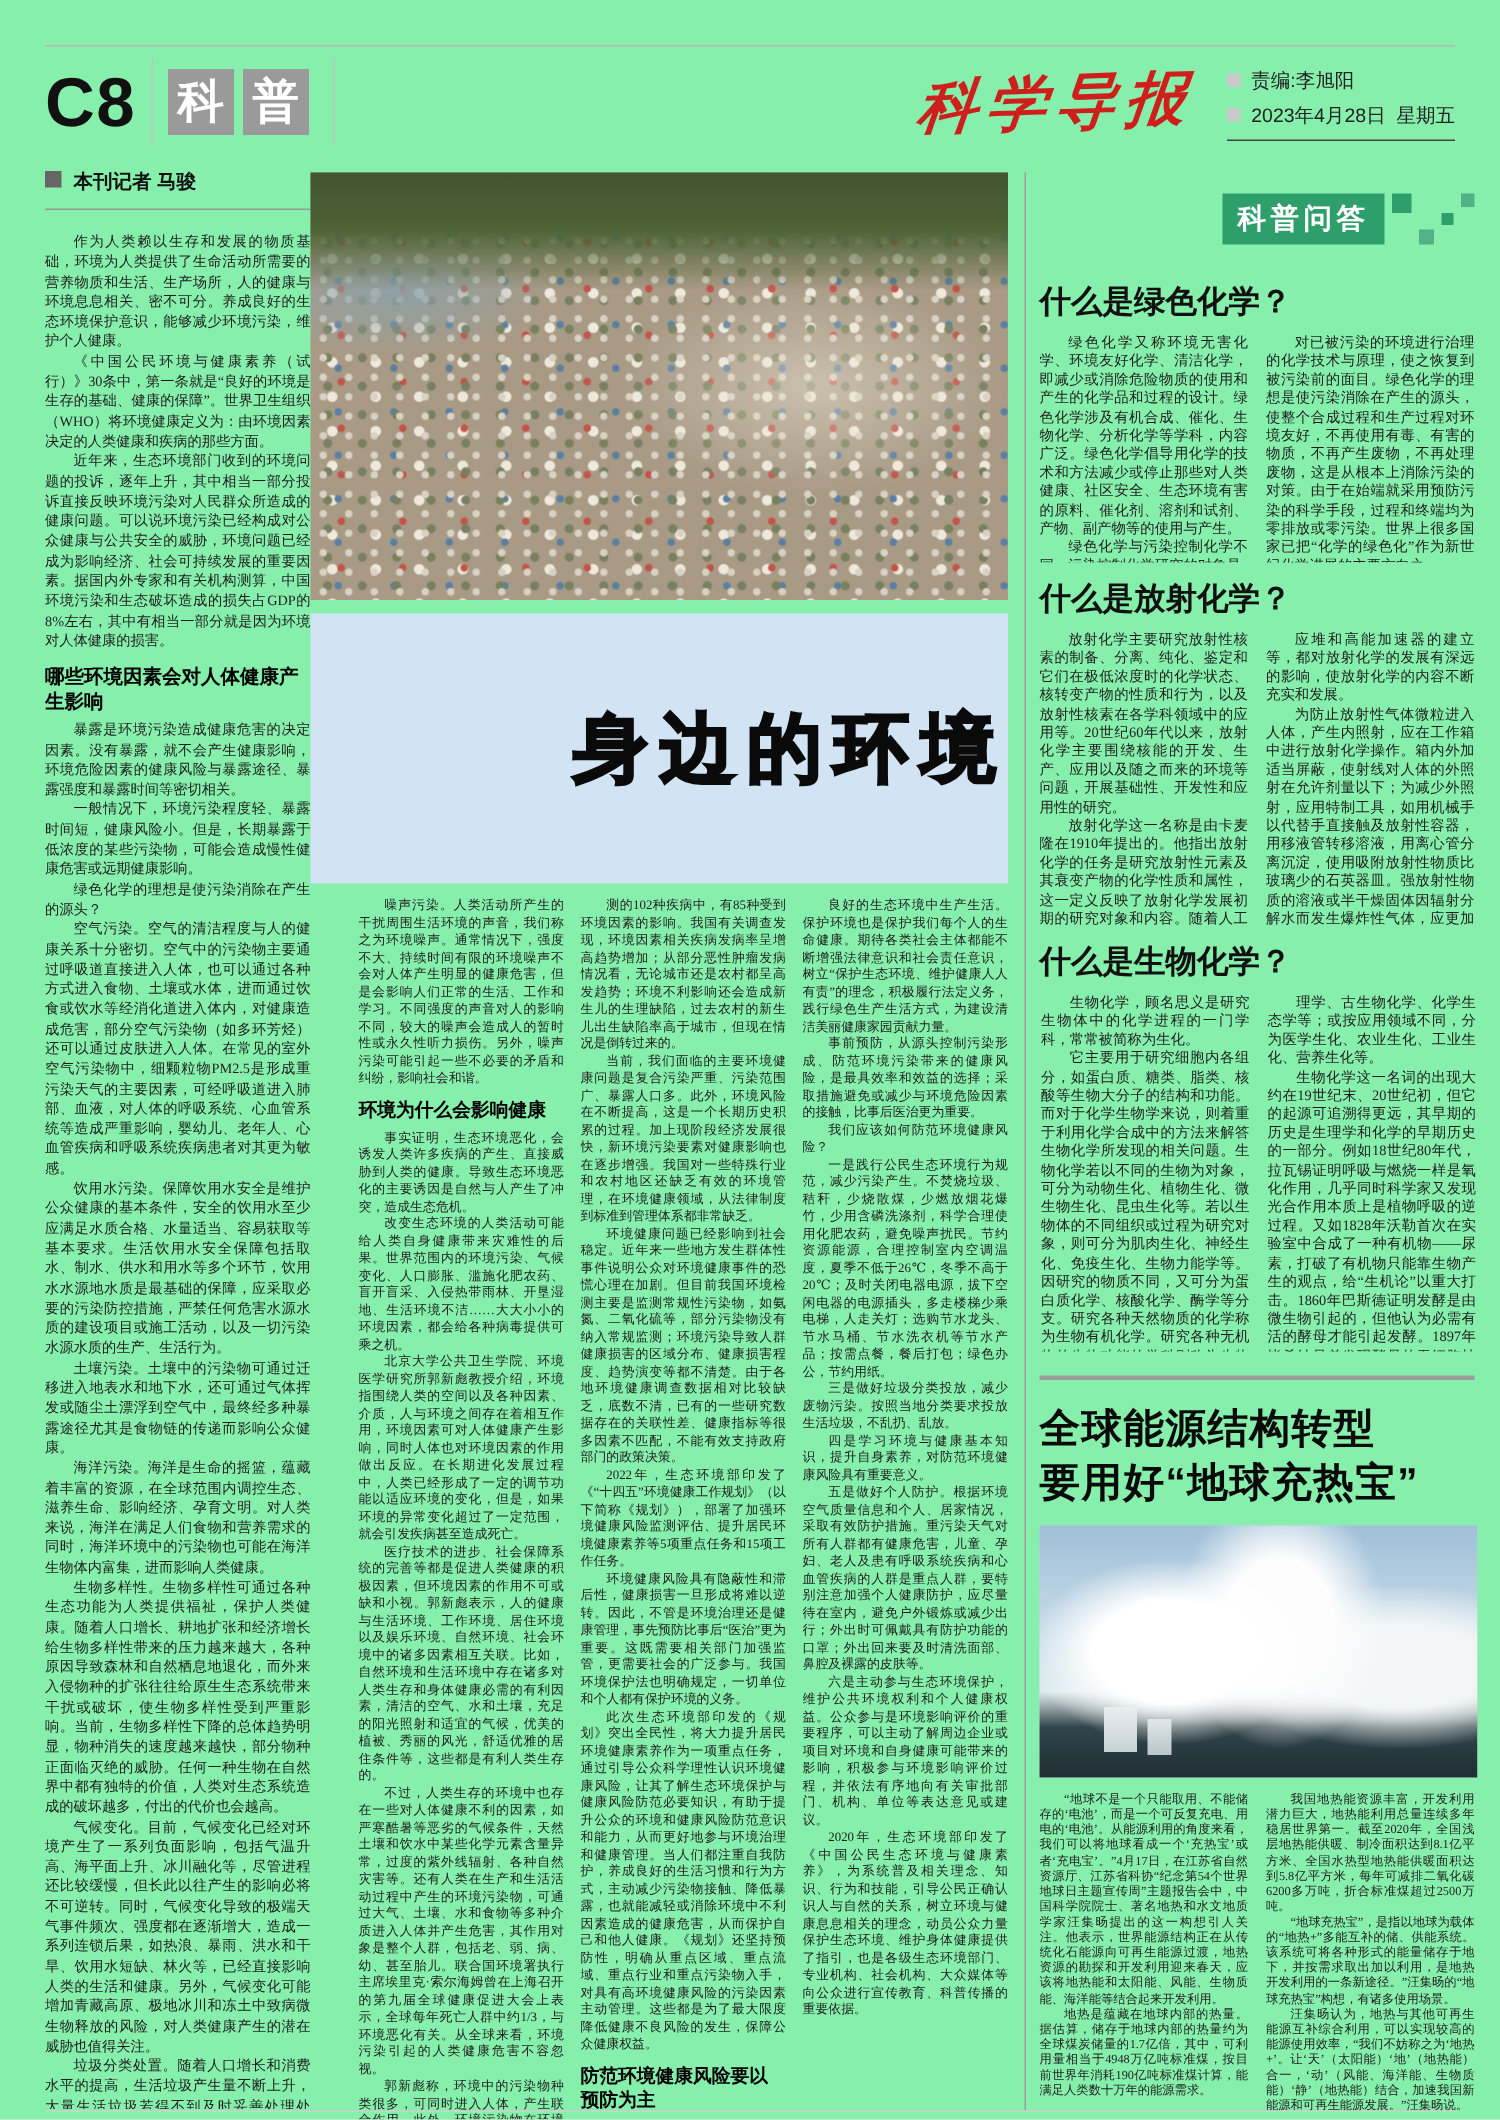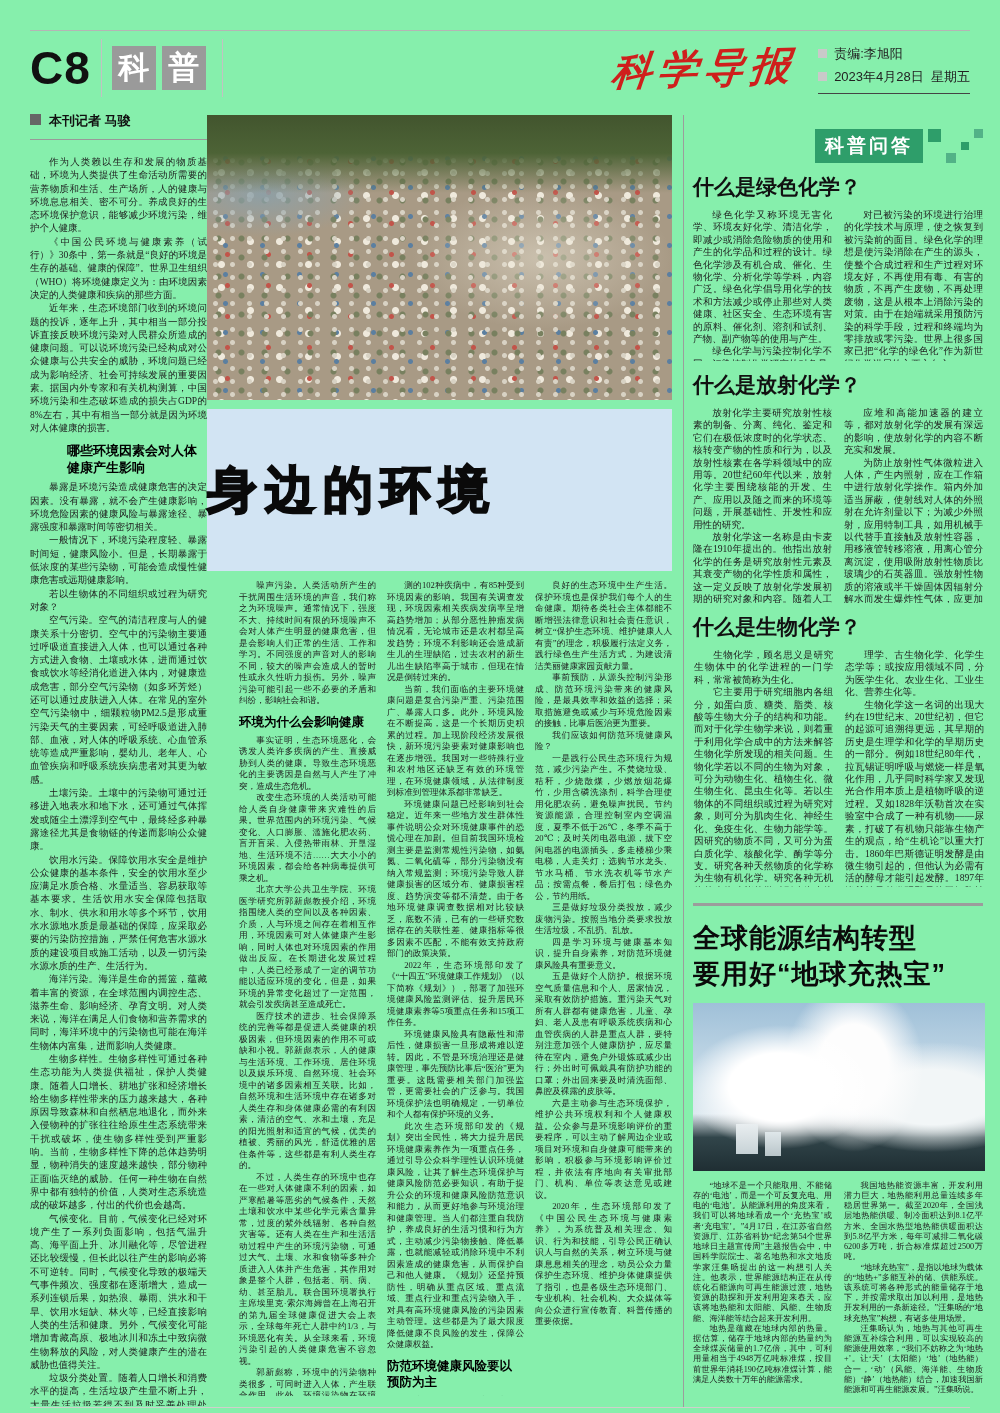--- a/index.html
+++ b/index.html
@@ -20,47 +20,47 @@
   .pubmeta .sq{display:inline-block;width:9px;height:9px;background:#c9c9c9;margin-right:7px;}
   
   .flow p.para{margin:0;text-indent:2em;text-align:justify;}
   .flow h3.subhead{font-family:"Liberation Sans","DejaVu Sans",sans-serif;color:#000;margin:7px 0 5px;}
   
   .col-left{position:absolute;left:30px;top:112px;width:177px;height:1294px;overflow:hidden;}
   .byline{font-family:"Liberation Sans","DejaVu Sans",sans-serif;font-size:13px;font-weight:bold;color:#111;
           border-bottom:1px solid #999;padding-bottom:9px;margin-bottom:16px;}
   .byline .bsq{display:inline-block;width:11px;height:11px;background:#666;margin-right:8px;}
   .col-left .flow{font-size:9.5px;line-height:13.3px;}
-  .col-left .flow h3.subhead{font-size:13px;line-height:17px;margin-left:37px;}
+  .col-left .flow h3.subhead{font-size:13px;line-height:17px;}
   
   .mid{position:absolute;left:207px;top:115px;width:465px;height:1291px;}
   .photo{width:100%;}
   .photo-landfill{height:285px;
     background-color:#a89a85;
     background-image:
       linear-gradient(180deg,#42552e 0px,#4d6336 38px,rgba(77,99,54,0) 78px),
       radial-gradient(ellipse 150px 60px at 12% 28%,rgba(140,160,168,.9),rgba(140,160,168,0) 70%),
       radial-gradient(ellipse 200px 110px at 72% 50%,rgba(236,230,214,.5),transparent 65%),
       radial-gradient(circle,#d8d2c4 0 2px,transparent 3px),
       radial-gradient(circle,#78805f 0 2.5px,transparent 3.5px),
       radial-gradient(circle,#c2544a 0 2px,transparent 3px),
       radial-gradient(circle,#5b7fa0 0 2px,transparent 3px),
       radial-gradient(circle,#efe9dc 0 3px,transparent 4px);
     background-size:100% 100%,100% 100%,100% 100%,17px 13px,23px 19px,41px 31px,37px 29px,29px 23px;}
-  .headline-box{margin-top:9px;height:162px;background:#d2e4f3;display:flex;flex-direction:column;
-                align-items:flex-start;justify-content:center;}
+  .headline-box{margin-top:9px;height:180px;background:#d2e4f3;display:flex;flex-direction:column;
+                align-items:flex-end;justify-content:center;}
   .headline-box div{font-family:"Liberation Sans","DejaVu Sans",sans-serif;font-weight:900;color:#0a0a0a;
                     font-size:50px;line-height:1.25;letter-spacing:8px;-webkit-text-stroke:2px #0a0a0a;white-space:nowrap;}
   .mid-cols{margin-top:9px;height:816px;display:flex;gap:11px;overflow:hidden;margin-left:32px;}
   .mcol{width:147px;overflow:hidden;font-size:8.6px;line-height:11.5px;}
   .mcol h3.subhead{font-size:12.5px;line-height:16px;}
   
   .aside{position:absolute;left:683px;top:115px;width:302px;height:1292px;border-left:1px solid #9c9c9c;
          padding-left:9px;box-sizing:border-box;overflow:hidden;}
-  .qa-badge-row{display:flex;justify-content:flex-end;align-items:center;gap:5px;margin:14px 2px 10px 0;}
+  .qa-badge-row{display:flex;justify-content:flex-end;align-items:center;gap:5px;margin:14px 2px 24px 0;}
   .qa-badge{background:#2e9e6a;color:#fff;font-family:"Liberation Sans","DejaVu Sans",sans-serif;
             font-weight:bold;font-size:19px;letter-spacing:3px;padding:4px 10px;}
   .deco-sq{display:inline-block;background:#2e9e6a;}
   .deco-sq.s1{width:13px;height:13px;align-self:flex-start;}
   .deco-sq.s2{width:10px;height:10px;background:#52b287;align-self:flex-end;}
   .deco-sq.s3{width:8px;height:8px;}
   .deco-sq.s4{width:9px;height:9px;background:#52b287;align-self:flex-start;}
   .q-head{font-family:"Liberation Sans","DejaVu Sans",sans-serif;font-size:21px;font-weight:600;color:#111;
           margin:10px 0 8px;}
   .q-body{display:flex;gap:12px;overflow:hidden;}
@@ -110,24 +110,24 @@
 
   <section class="col-left">
     <div class="byline"><span class="bsq"></span><span>本刊记者 马骏</span></div>
     <div class="flow">
         <p class="para">作为人类赖以生存和发展的物质基础，环境为人类提供了生命活动所需要的营养物质和生活、生产场所，人的健康与环境息息相关、密不可分。养成良好的生态环境保护意识，能够减少环境污染，维护个人健康。</p>
         <p class="para">《中国公民环境与健康素养（试行）》30条中，第一条就是“良好的环境是生存的基础、健康的保障”。世界卫生组织（WHO）将环境健康定义为：由环境因素决定的人类健康和疾病的那些方面。</p>
         <p class="para">近年来，生态环境部门收到的环境问题的投诉，逐年上升，其中相当一部分投诉直接反映环境污染对人民群众所造成的健康问题。可以说环境污染已经构成对公众健康与公共安全的威胁，环境问题已经成为影响经济、社会可持续发展的重要因素。据国内外专家和有关机构测算，中国环境污染和生态破坏造成的损失占GDP的8%左右，其中有相当一部分就是因为环境对人体健康的损害。</p>
         <h3 class="subhead">哪些环境因素会对人体健康产生影响</h3>
         <p class="para">暴露是环境污染造成健康危害的决定因素。没有暴露，就不会产生健康影响，环境危险因素的健康风险与暴露途径、暴露强度和暴露时间等密切相关。</p>
         <p class="para">一般情况下，环境污染程度轻、暴露时间短，健康风险小。但是，长期暴露于低浓度的某些污染物，可能会造成慢性健康危害或远期健康影响。</p>
-        <p class="para">若以生物体的不同组织或过程为研究对象？</p>
+        <p class="para">绿色化学的理想是使污染消除在产生的源头？</p>
         <p class="para">空气污染。空气的清洁程度与人的健康关系十分密切。空气中的污染物主要通过呼吸道直接进入人体，也可以通过各种方式进入食物、土壤或水体，进而通过饮食或饮水等经消化道进入体内，对健康造成危害，部分空气污染物（如多环芳烃）还可以通过皮肤进入人体。在常见的室外空气污染物中，细颗粒物PM2.5是形成重污染天气的主要因素，可经呼吸道进入肺部、血液，对人体的呼吸系统、心血管系统等造成严重影响，婴幼儿、老年人、心血管疾病和呼吸系统疾病患者对其更为敏感。</p>
+        <p class="para">饮用水污染。保障饮用水安全是维护公众健康的基本条件，安全的饮用水至少应满足水质合格、水量适当、容易获取等基本要求。生活饮用水安全保障包括取水、制水、供水和用水等多个环节，饮用水水源地水质是最基础的保障，应采取必要的污染防控措施，严禁任何危害水源水质的建设项目或施工活动，以及一切污染水源水质的生产、生活行为。</p>
         <p class="para">土壤污染。土壤中的污染物可通过迁移进入地表水和地下水，还可通过气体挥发或随尘土漂浮到空气中，最终经多种暴露途径尤其是食物链的传递而影响公众健康。</p>
-        <p class="para">饮用水污染。保障饮用水安全是维护公众健康的基本条件，安全的饮用水至少应满足水质合格、水量适当、容易获取等基本要求。生活饮用水安全保障包括取水、制水、供水和用水等多个环节，饮用水水源地水质是最基础的保障，应采取必要的污染防控措施，严禁任何危害水源水质的建设项目或施工活动，以及一切污染水源水质的生产、生活行为。</p>
         <p class="para">海洋污染。海洋是生命的摇篮，蕴藏着丰富的资源，在全球范围内调控生态、滋养生命、影响经济、孕育文明。对人类来说，海洋在满足人们食物和营养需求的同时，海洋环境中的污染物也可能在海洋生物体内富集，进而影响人类健康。</p>
         <p class="para">生物多样性。生物多样性可通过各种生态功能为人类提供福祉，保护人类健康。随着人口增长、耕地扩张和经济增长给生物多样性带来的压力越来越大，各种原因导致森林和自然栖息地退化，而外来入侵物种的扩张往往给原生生态系统带来干扰或破坏，使生物多样性受到严重影响。当前，生物多样性下降的总体趋势明显，物种消失的速度越来越快，部分物种正面临灭绝的威胁。任何一种生物在自然界中都有独特的价值，人类对生态系统造成的破坏越多，付出的代价也会越高。</p>
         <p class="para">气候变化。目前，气候变化已经对环境产生了一系列负面影响，包括气温升高、海平面上升、冰川融化等，尽管进程还比较缓慢，但长此以往产生的影响必将不可逆转。同时，气候变化导致的极端天气事件频次、强度都在逐渐增大，造成一系列连锁后果，如热浪、暴雨、洪水和干旱、饮用水短缺、林火等，已经直接影响人类的生活和健康。另外，气候变化可能增加青藏高原、极地冰川和冻土中致病微生物释放的风险，对人类健康产生的潜在威胁也值得关注。</p>
         <p class="para">垃圾分类处置。随着人口增长和消费水平的提高，生活垃圾产生量不断上升，大量生活垃圾若得不到及时妥善处理处置，不仅会产生恶臭、滋生蚊蝇、影响周围环境卫生，还会污染土壤、地表水和地下水、空气，影响公众健康。</p>
       </div>
   </section>
 
   <section class="mid">
     <div class="photo photo-landfill"></div>
     <div class="headline-box">

